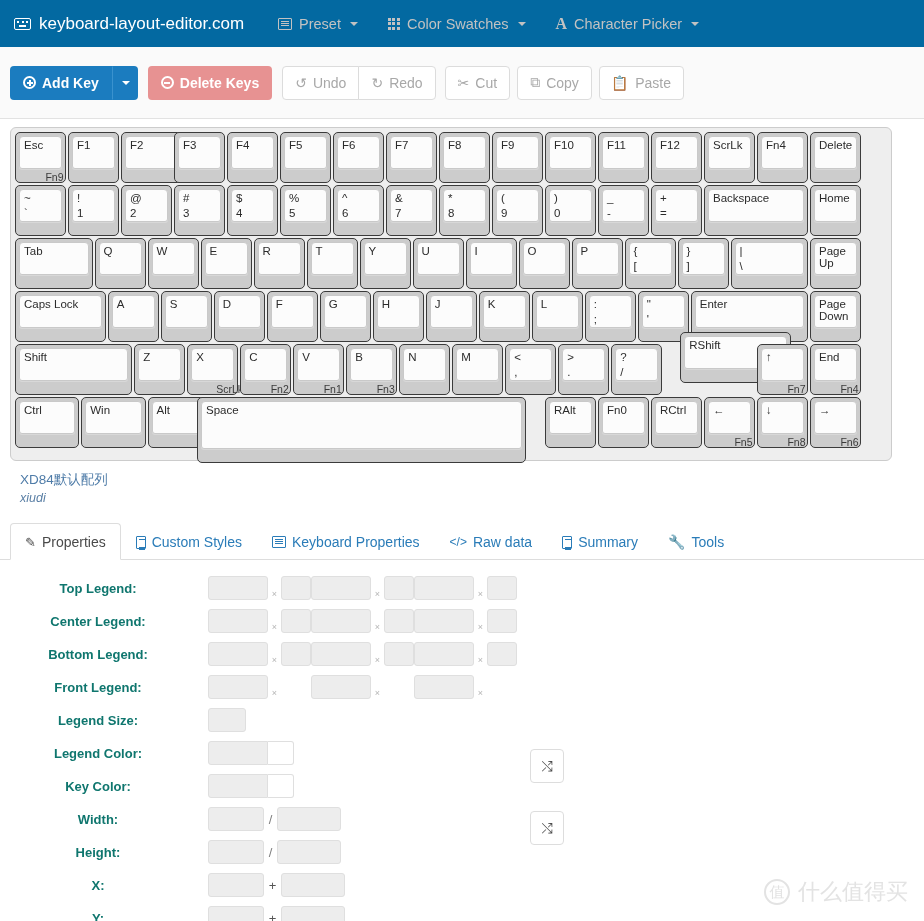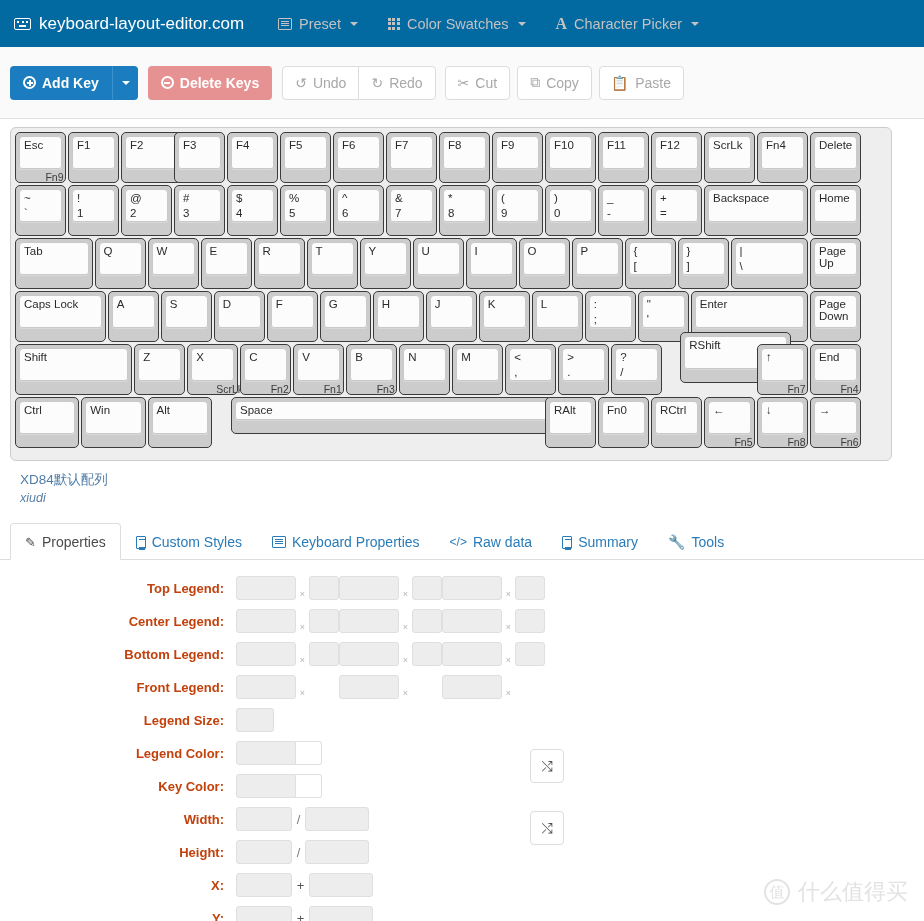--- a/index.html
+++ b/index.html
@@ -218,26 +218,26 @@
 
   
   .form { padding-top: 16px; }
   .frow {
     display: flex;
     align-items: center;
     margin-bottom: 9px;
     min-height: 24px;
   }
   .flabel {
-    width: 236px;
-    text-align: right;
+    width: 208px;
+    text-align: center;
     padding-right: 12px;
     font-size: 13px;
     font-weight: bold;
-    color: #c2410c;
+    color: #0f766e;
   }
   .fctl { display: flex; align-items: center; gap: 0; }
   .inp {
     background: #ededed;
     border: 1px solid #dfdfdf;
     border-radius: 3px;
     height: 24px;
   }
   .inp.w60  { width: 60px; }
   .inp.w56  { width: 56px; }
@@ -775,21 +775,21 @@
       <div class="key" style="left: 70.25px; top: 269px; width: 64.25px; height: 51px;">
         <div class="keytop">
           <span class="lg lg-tl">Win</span>
         </div>
       </div>
       <div class="key" style="left: 136.5px; top: 269px; width: 64.25px; height: 51px;">
         <div class="keytop">
           <span class="lg lg-tl">Alt</span>
         </div>
       </div>
-      <div class="key" style="left: 220px; top: 269px; width: 329.25px; height: 37px; text-align: right;">
+      <div class="key" style="left: 186px; top: 269px; width: 329.25px; height: 66px; text-align: right;">
         <div class="keytop">
           <span class="lg lg-tl">Space</span>
         </div>
       </div>
       <div class="key" style="left: 534px; top: 269px; width: 51px; height: 51px;">
         <div class="keytop">
           <span class="lg lg-tl">RAlt</span>
         </div>
       </div>
       <div class="key" style="left: 587px; top: 269px; width: 51px; height: 51px;">

